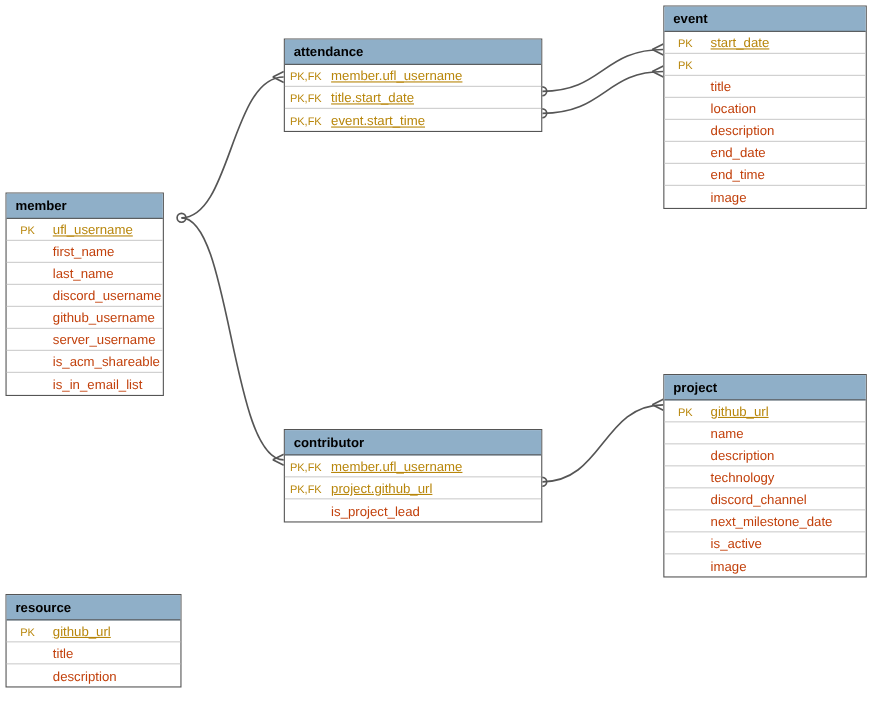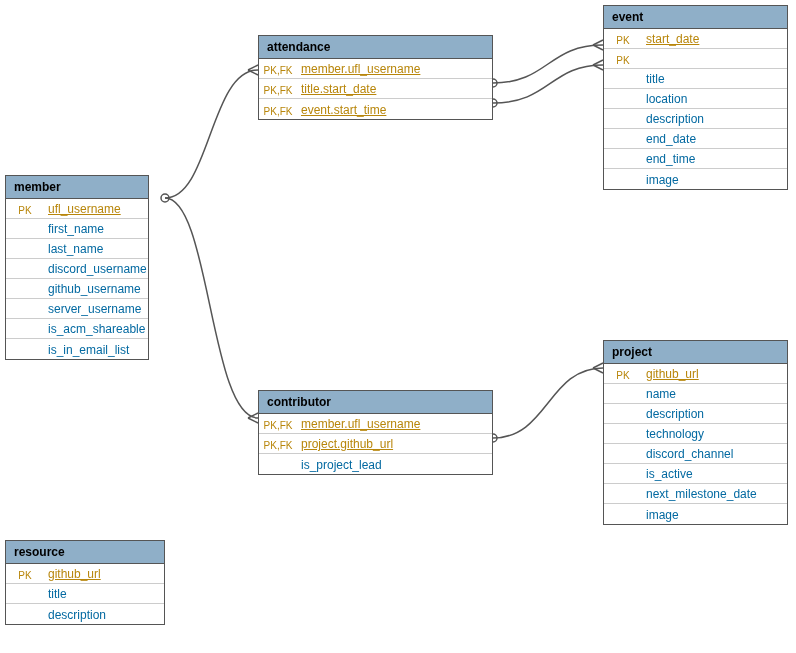--- a/index.html
+++ b/index.html
@@ -37,21 +37,21 @@
       width: 38px;
       font-size: 10px;
       color: #b8860b;
       padding: 2px 3px;
       text-align: center;
       flex-shrink: 0;
     }
     .row-val {
       flex: 1;
       padding: 2px 4px;
-      color: #0369a1;
+      color: #c2410c;
     }
     .row-val.pk-fk {
       text-decoration: underline;
       color: #b8860b;
     }
     svg.connectors {
       position: absolute;
       top: 0; left: 0;
       width: 796px;
       height: 653px;
@@ -208,25 +208,25 @@
       <div class="table-row">
         <div class="row-key"></div>
         <div class="row-val ">technology</div>
       </div>
       <div class="table-row">
         <div class="row-key"></div>
         <div class="row-val ">discord_channel</div>
       </div>
       <div class="table-row">
         <div class="row-key"></div>
+        <div class="row-val ">next_milestone_date</div>
+      </div>
+      <div class="table-row">
+        <div class="row-key"></div>
         <div class="row-val ">is_active</div>
-      </div>
-      <div class="table-row">
-        <div class="row-key"></div>
-        <div class="row-val ">next_milestone_date</div>
       </div>
       <div class="table-row">
         <div class="row-key"></div>
         <div class="row-val ">image</div>
       </div>
     </div>
     <div class="table-box" style="left: 5px; top: 540px; width: 160px;">
       <div class="table-header">resource</div>
       <div class="table-row">
         <div class="row-key">PK</div>

